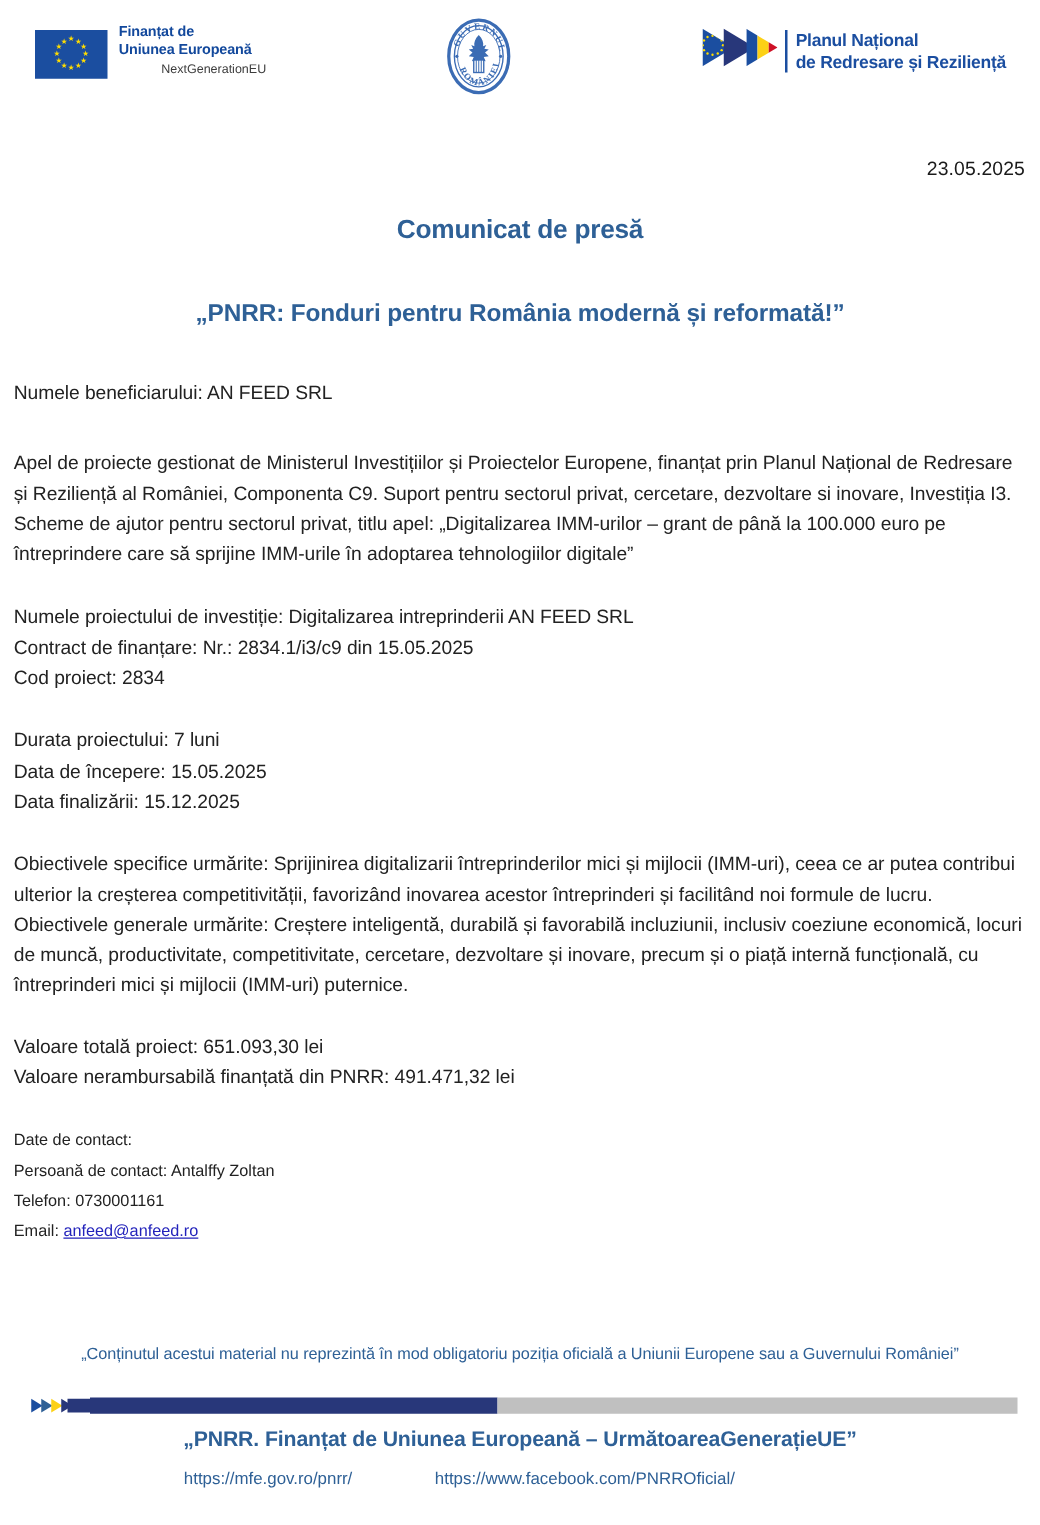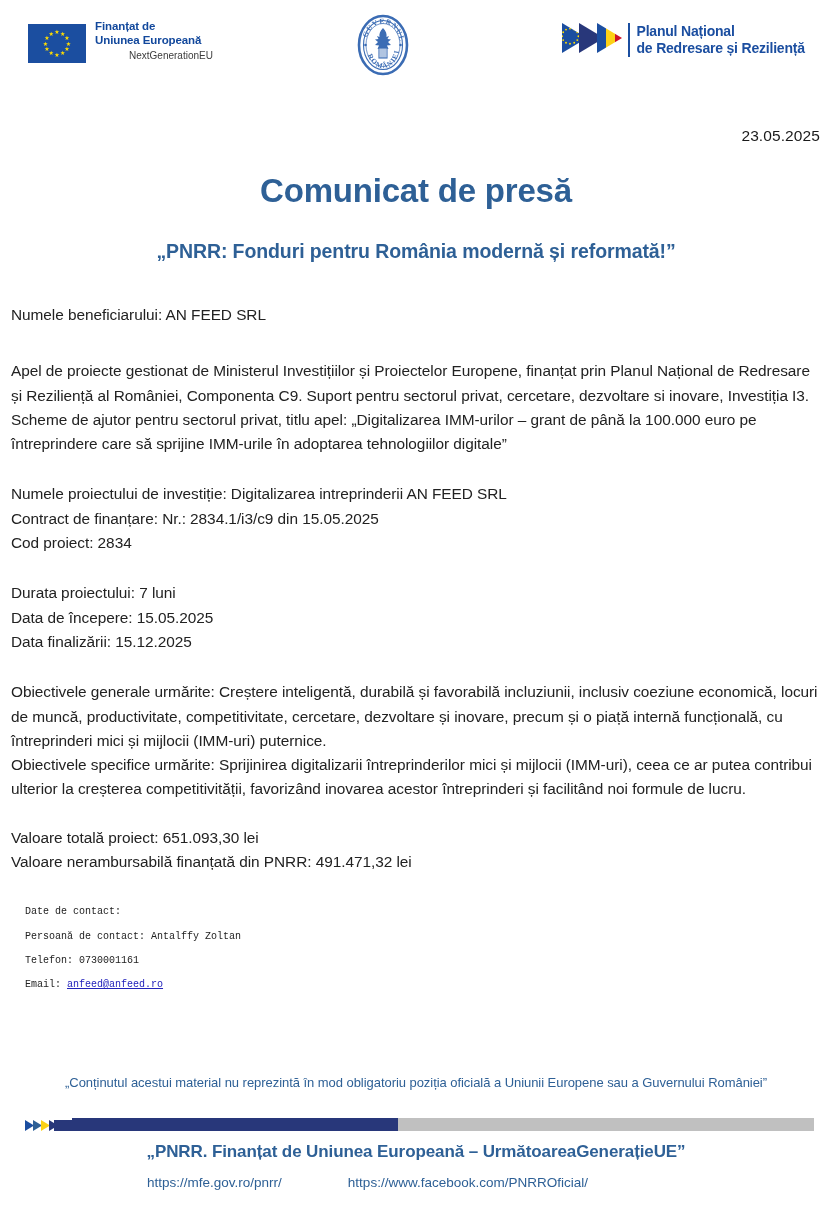--- a/index.html
+++ b/index.html
@@ -114,21 +114,21 @@
     letter-spacing: 0.1px;
   }
 
   
   .main-title {
     position: absolute;
     left: 0;
     top: 172px;
     width: 832px;
     text-align: center;
-    font-size: 33px;
+    font-size: 21px;
     font-weight: bold;
     color: #2e6096;
     letter-spacing: -0.2px;
   }
   .sub-title {
     position: absolute;
     left: 0;
     top: 240px;
     width: 832px;
     text-align: center;
@@ -150,25 +150,24 @@
     line-height: 24.3px;
     color: #222222;
     letter-spacing: -0.05px;
     margin: 0;
   }
   .gap-lg { height: 32px; }
   .gap-md { height: 26px; }
   .gap-sm { height: 24px; }
 
   .contact-block {
-    font-family: Liberation Mono, monospace;
-    font-size: 10px;
+    font-family: Liberation Sans, sans-serif;
+    font-size: 13px;
     line-height: 24.3px;
     color: #222222;
-    margin-left: 14px;
   }
   .contact-block a,
   .email-link {
     color: #2222bb;
     text-decoration: underline;
   }
 
   
   .footer {
     position: absolute;
@@ -352,22 +351,22 @@
   <p class="para">Numele proiectului de investiție: Digitalizarea intreprinderii AN FEED SRL</p>
   <p class="para">Contract de finanțare: Nr.: 2834.1/i3/c9 din 15.05.2025</p>
   <p class="para">Cod proiect: 2834</p>
   <div class="gap-md"></div>
 
   <p class="para">Durata proiectului: 7 luni</p>
   <p class="para">Data de începere: 15.05.2025</p>
   <p class="para">Data finalizării: 15.12.2025</p>
   <div class="gap-md"></div>
 
+  <p class="para">Obiectivele specifice urmărite: Sprijinirea digitalizarii întreprinderilor mici și mijlocii (IMM-uri), ceea ce ar putea contribui ulterior la creșterea competitivității, favorizând inovarea acestor întreprinderi și facilitând noi formule de lucru.</p>
   <p class="para">Obiectivele generale urmărite: Creștere inteligentă, durabilă și favorabilă incluziunii, inclusiv coeziune economică, locuri de muncă, productivitate, competitivitate, cercetare, dezvoltare și inovare, precum și o piață internă funcțională, cu întreprinderi mici și mijlocii (IMM-uri) puternice.</p>
-  <p class="para">Obiectivele specifice urmărite: Sprijinirea digitalizarii întreprinderilor mici și mijlocii (IMM-uri), ceea ce ar putea contribui ulterior la creșterea competitivității, favorizând inovarea acestor întreprinderi și facilitând noi formule de lucru.</p>
   <div class="gap-sm"></div>
 
   <p class="para">Valoare totală proiect: 651.093,30 lei</p>
   <p class="para">Valoare nerambursabilă finanțată din PNRR: 491.471,32 lei</p>
   <div class="gap-md"></div>
 
   <div class="contact-block">
     <div>Date de contact:</div>
     <div>Persoană de contact: Antalffy Zoltan</div>
     <div>Telefon: 0730001161</div>

